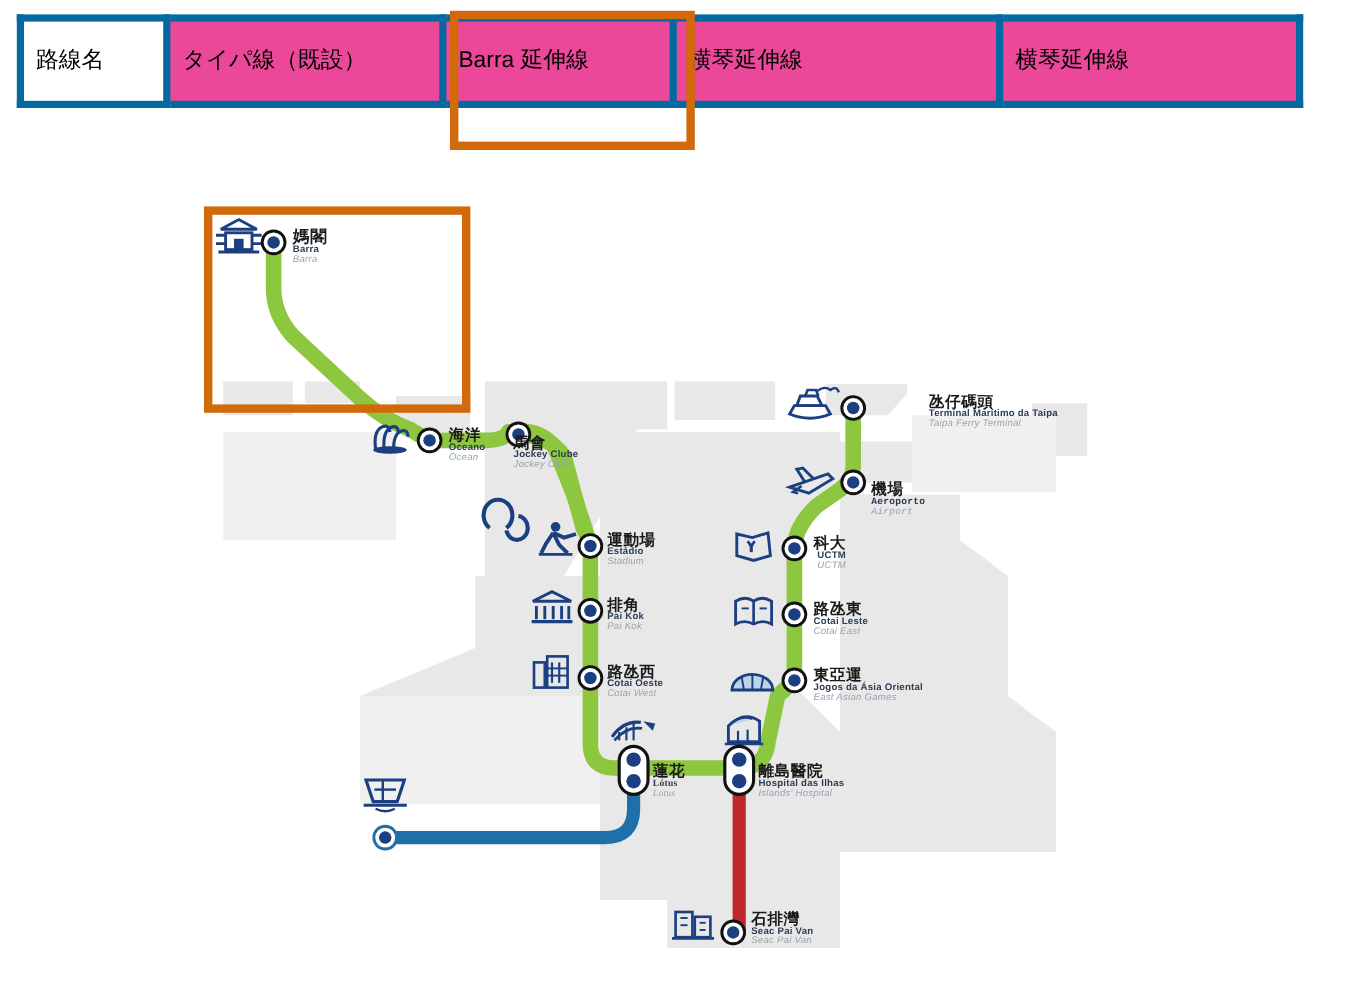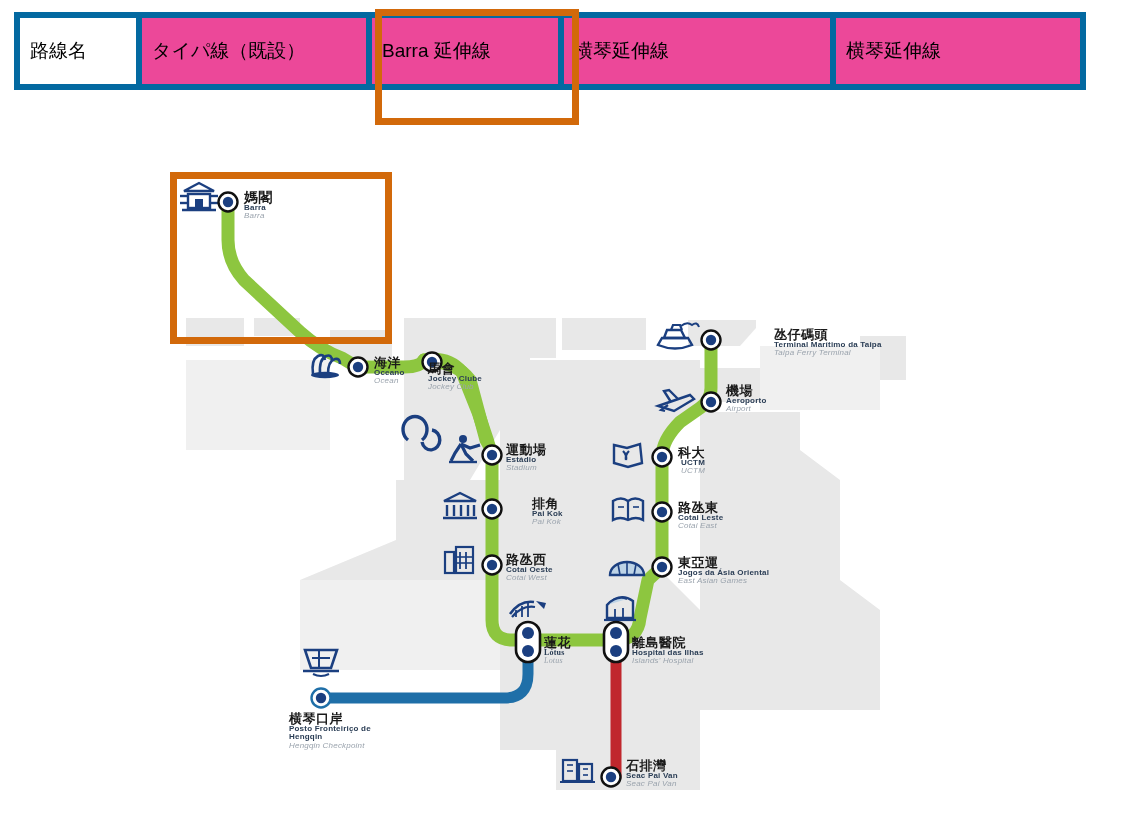--- a/index.html
+++ b/index.html
@@ -378,36 +378,36 @@
   <div class="stn-label" style="left:428px;top:212px;">
     <div class="zh">馬會</div>
     <div class="pt">Jockey Clube</div>
     <div class="en">Jockey Club</div>
   </div>
   <div class="stn-label" style="left:506px;top:293px;">
     <div class="zh">運動場</div>
     <div class="pt">Estádio</div>
     <div class="en">Stadium</div>
   </div>
-  <div class="stn-label" style="left:532px;top:347px;">
+  <div class="stn-label" style="left:506px;top:347px;">
     <div class="zh">排角</div>
     <div class="pt">Pai Kok</div>
     <div class="en">Pai Kok</div>
   </div>
   <div class="stn-label" style="left:506px;top:403px;">
     <div class="zh">路氹西</div>
     <div class="pt">Cotai Oeste</div>
     <div class="en">Cotai West</div>
   </div>
   <div class="stn-label" style="left:726px;top:178px;margin-left:48px;">
     <div class="zh">氹仔碼頭</div>
     <div class="pt">Terminal Marítimo da Taipa</div>
     <div class="en">Taipa Ferry Terminal</div>
   </div>
-  <div class="stn-label" style="left:726px;top:234px;">
+  <div class="stn-label" style="left:726px;top:252px;font-family:Liberation Mono, monospace;">
     <div class="zh">機場</div>
     <div class="pt">Aeroporto</div>
     <div class="en">Airport</div>
   </div>
   <div class="stn-label" style="left:678px;top:296px;text-align:right;">
     <div class="zh">科大</div>
     <div class="pt">UCTM</div>
     <div class="en">UCTM</div>
   </div>
   <div class="stn-label" style="left:678px;top:351px;">
@@ -423,25 +423,20 @@
   <div class="stn-label" style="left:544px;top:486px;font-family:Liberation Serif, serif;">
     <div class="zh">蓮花</div>
     <div class="pt">Lótus</div>
     <div class="en">Lotus</div>
   </div>
   <div class="stn-label" style="left:632px;top:486px;">
     <div class="zh">離島醫院</div>
     <div class="pt">Hospital das Ilhas</div>
     <div class="en">Islands' Hospital</div>
   </div>
-  <div class="stn-label" style="left:289px;top:562px;">
-    <div class="zh">横琴口岸</div>
-    <div class="pt" style="white-space:normal;max-width:108px;">Posto Fronteiriço de Hengqin</div>
-    <div class="en">Hengqin Checkpoint</div>
-  </div>
   <div class="stn-label" style="left:626px;top:609px;">
     <div class="zh">石排灣</div>
     <div class="pt">Seac Pai Van</div>
     <div class="en">Seac Pai Van</div>
   </div>
 
   <div id="map-highlight"></div>
 
 </div>
 

